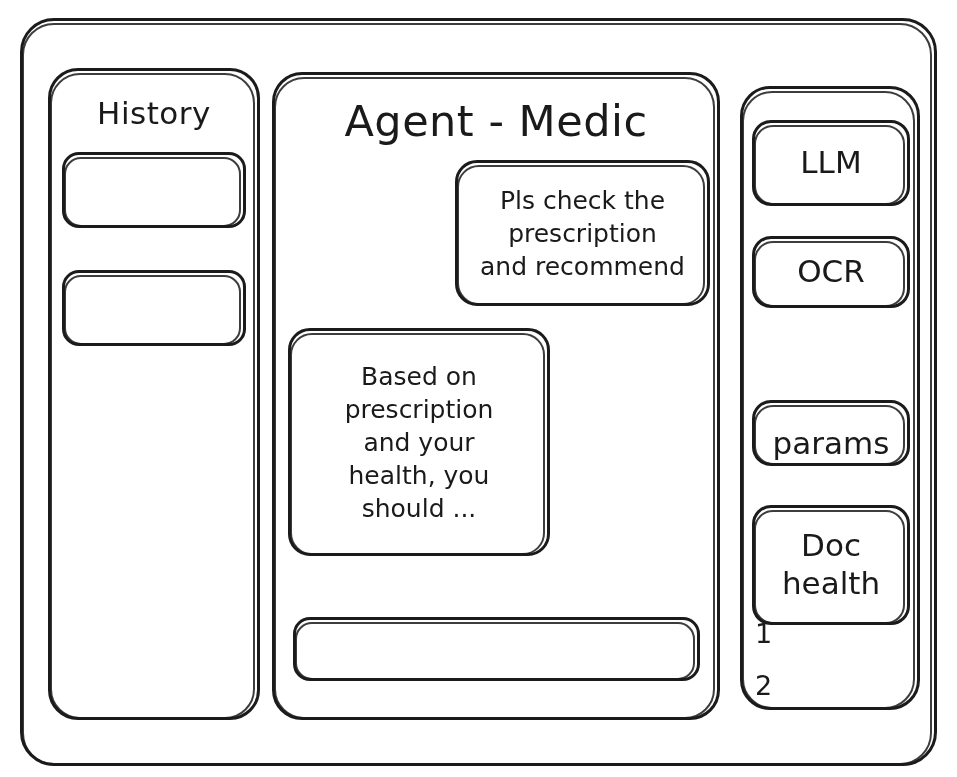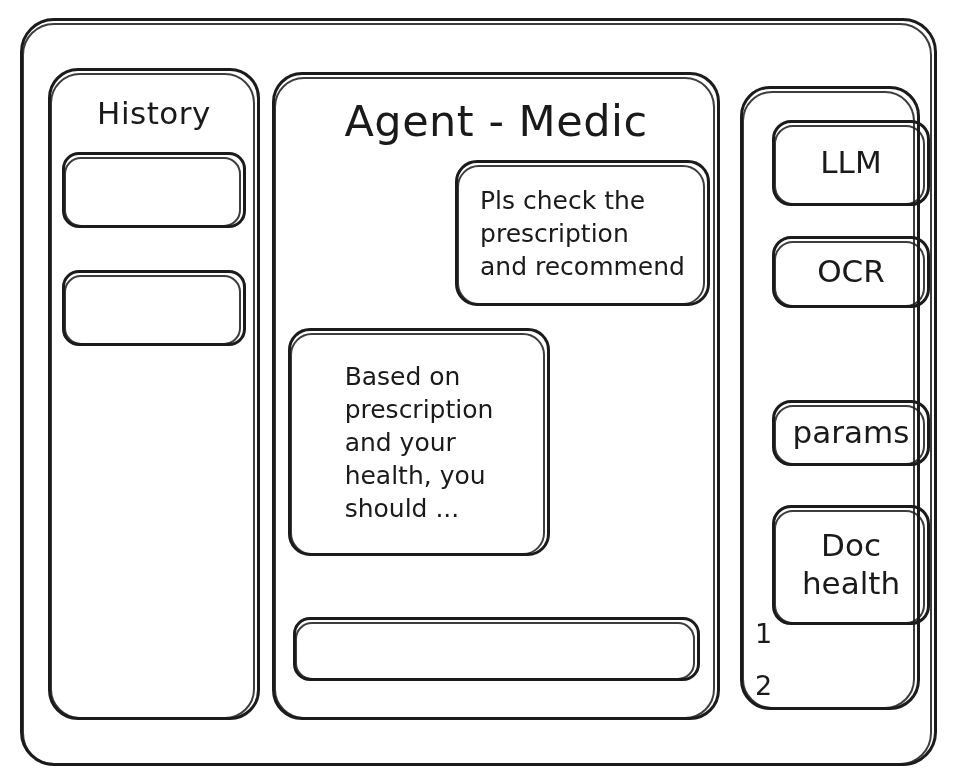--- a/index.html
+++ b/index.html
@@ -88,20 +88,21 @@
   .bubble {
     border-radius: 22px;
     border-width: 3.1px;
     display: flex;
     align-items: center;
     justify-content: center;
   }
   .bubble-text {
     font-size: 25px;
     line-height: 1.32;
+    text-align: center;
     white-space: pre-line;
     padding: 0 10px;
   }
   #user-bubble {
     left: 455px; top: 160px;
     width: 255px; height: 146px;
   }
   #assistant-bubble {
     left: 288px; top: 328px;
     width: 262px; height: 228px;
@@ -120,31 +121,30 @@
     border-radius: 30px;
   }
   .tool-box {
     border-radius: 19px;
     border-width: 3.1px;
     left: 752px;
     width: 158px;
     display: flex;
     align-items: center;
     justify-content: center;
-    margin-left: 20px;
   }
   .tool-label {
     font-size: 31px;
     text-align: center;
     line-height: 1.22;
     white-space: pre-line;
   }
   #tool-llm    { top: 120px; height: 86px; }
   #tool-ocr    { top: 236px; height: 72px; }
-  #tool-params { top: 400px; height: 66px; }
+  #tool-params { top: 400px; height: 66px; align-items: flex-end; }
   #tool-docsource { top: 505px; height: 120px; }
 
   .doc-source-entry {
     position: absolute;
     left: 755px;
     font-size: 27px;
     line-height: 1;
   }
   #doc-entry-1 { top: 620px; }
   #doc-entry-2 { top: 672px; }

